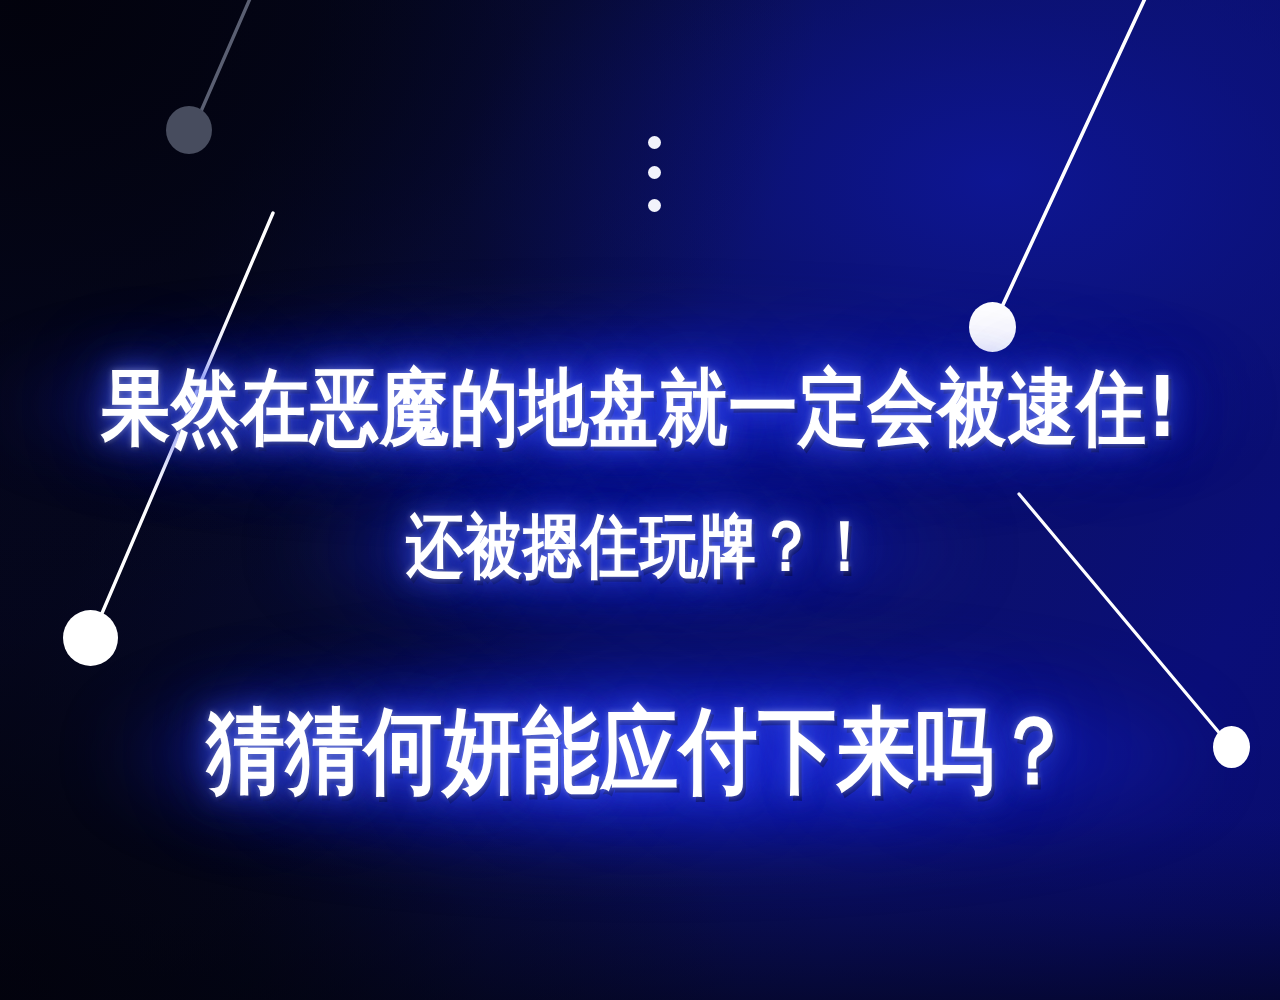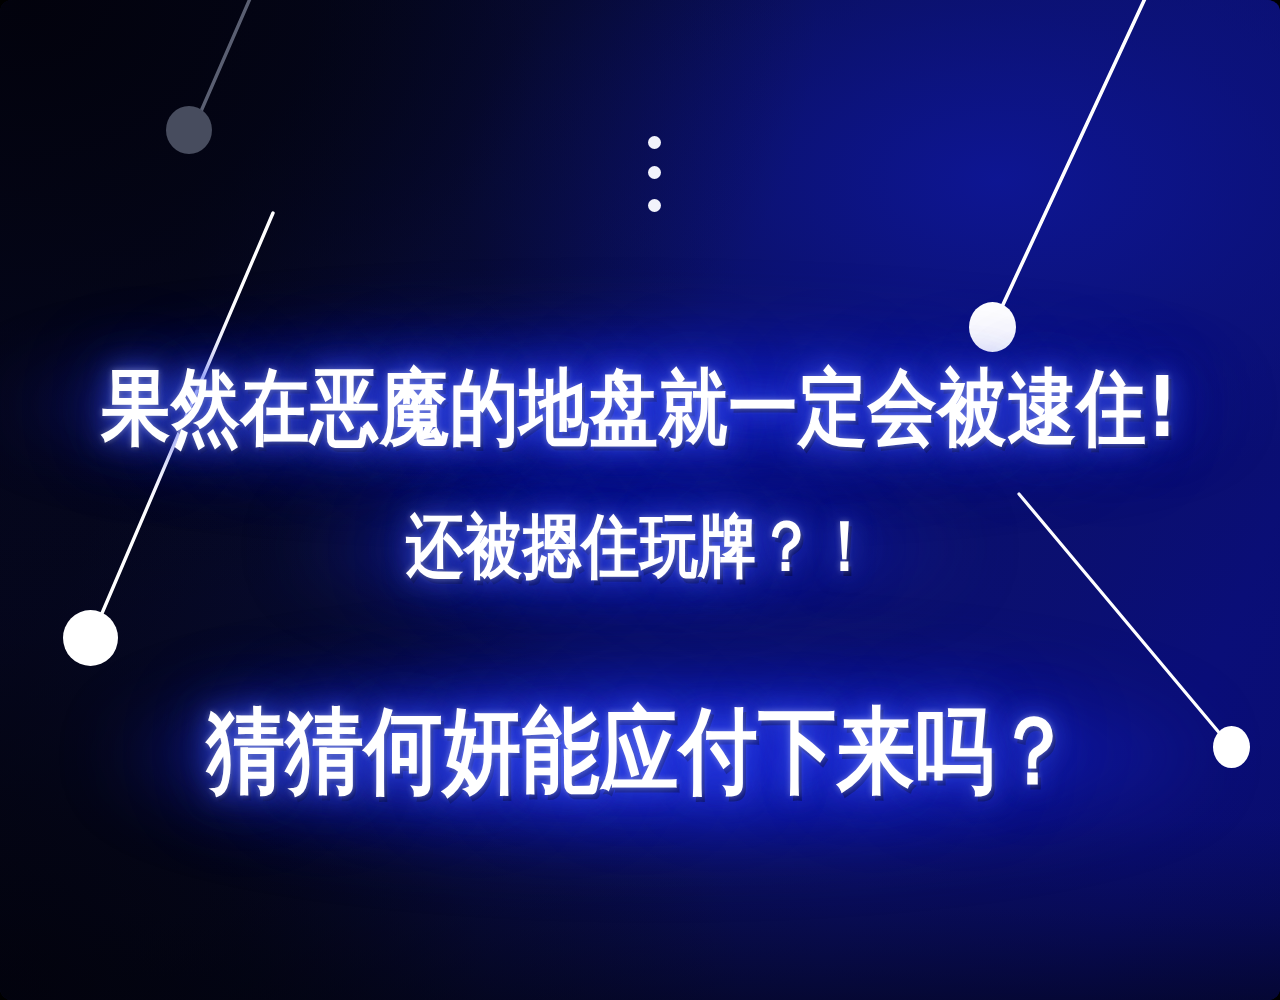--- a/index.html
+++ b/index.html
@@ -11,21 +11,20 @@
   body {
     font-family: "Liberation Sans", "DejaVu Sans", sans-serif;
   }
 
   #stage {
     position: relative;
     width: 1280px;
     height: 1000px;
     overflow: hidden;
     background: #05061a;
-    border-radius: 12px;
   }
 
   
   .bg-base {
     position: absolute;
     inset: 0;
     background: linear-gradient(112deg,
         #04051a 0%,
         #05071f 18%,
         #070b33 34%,

